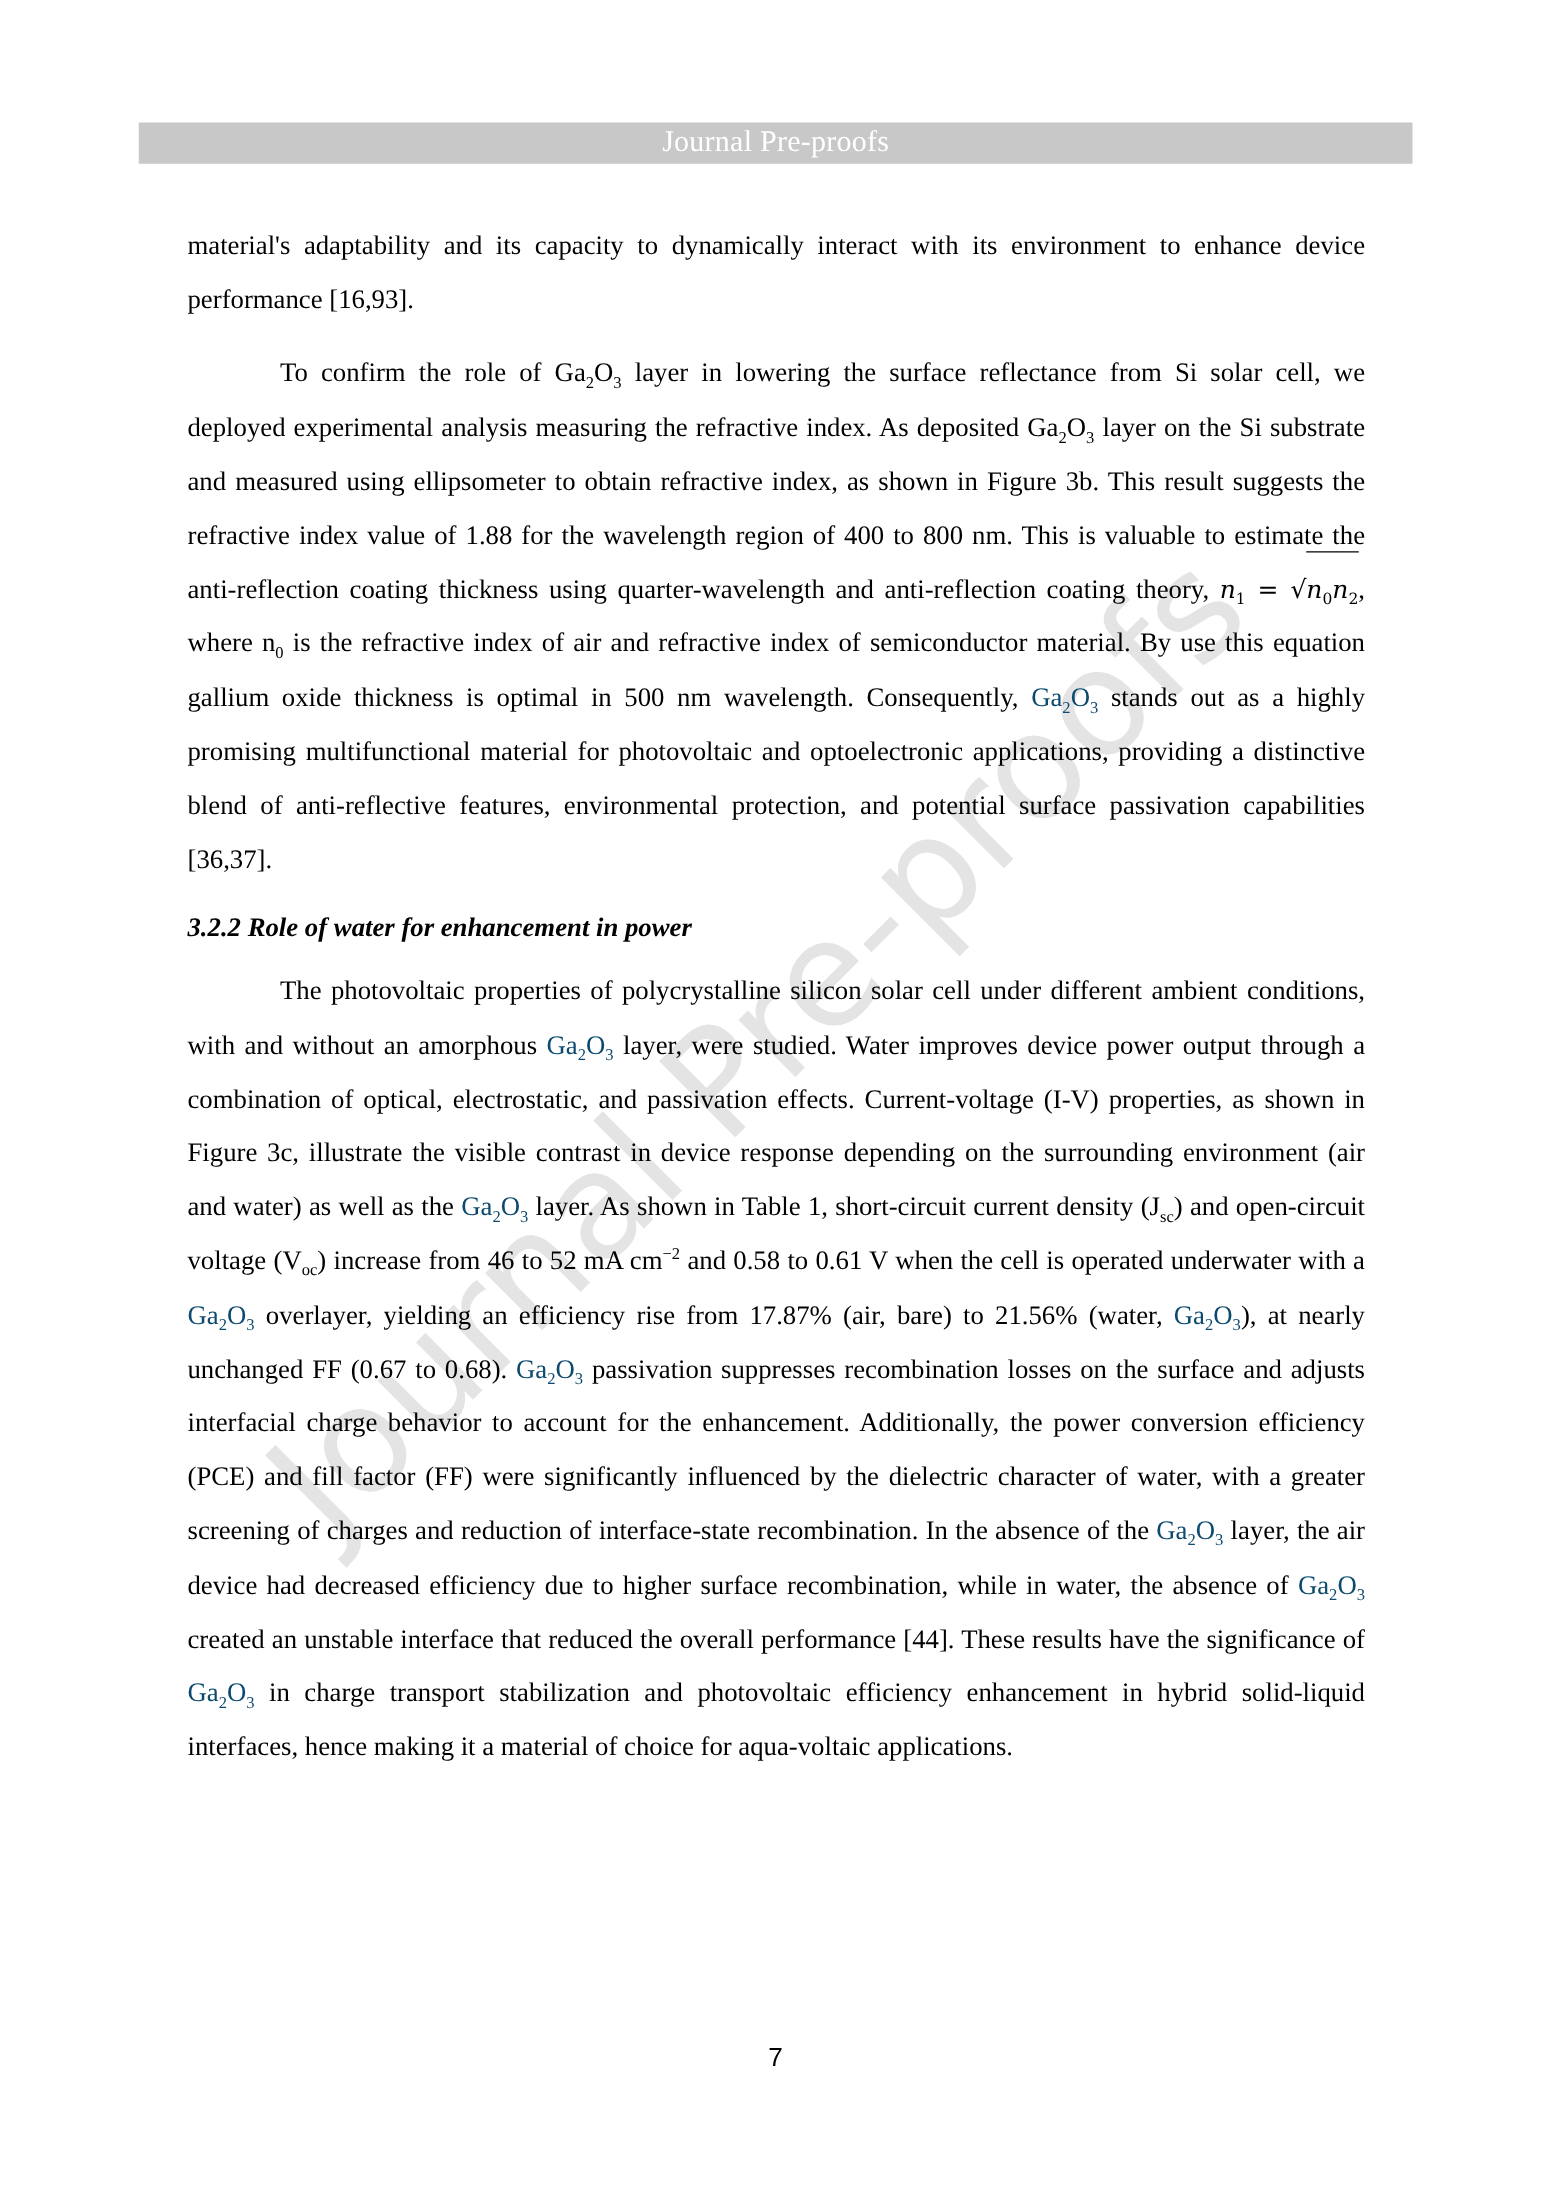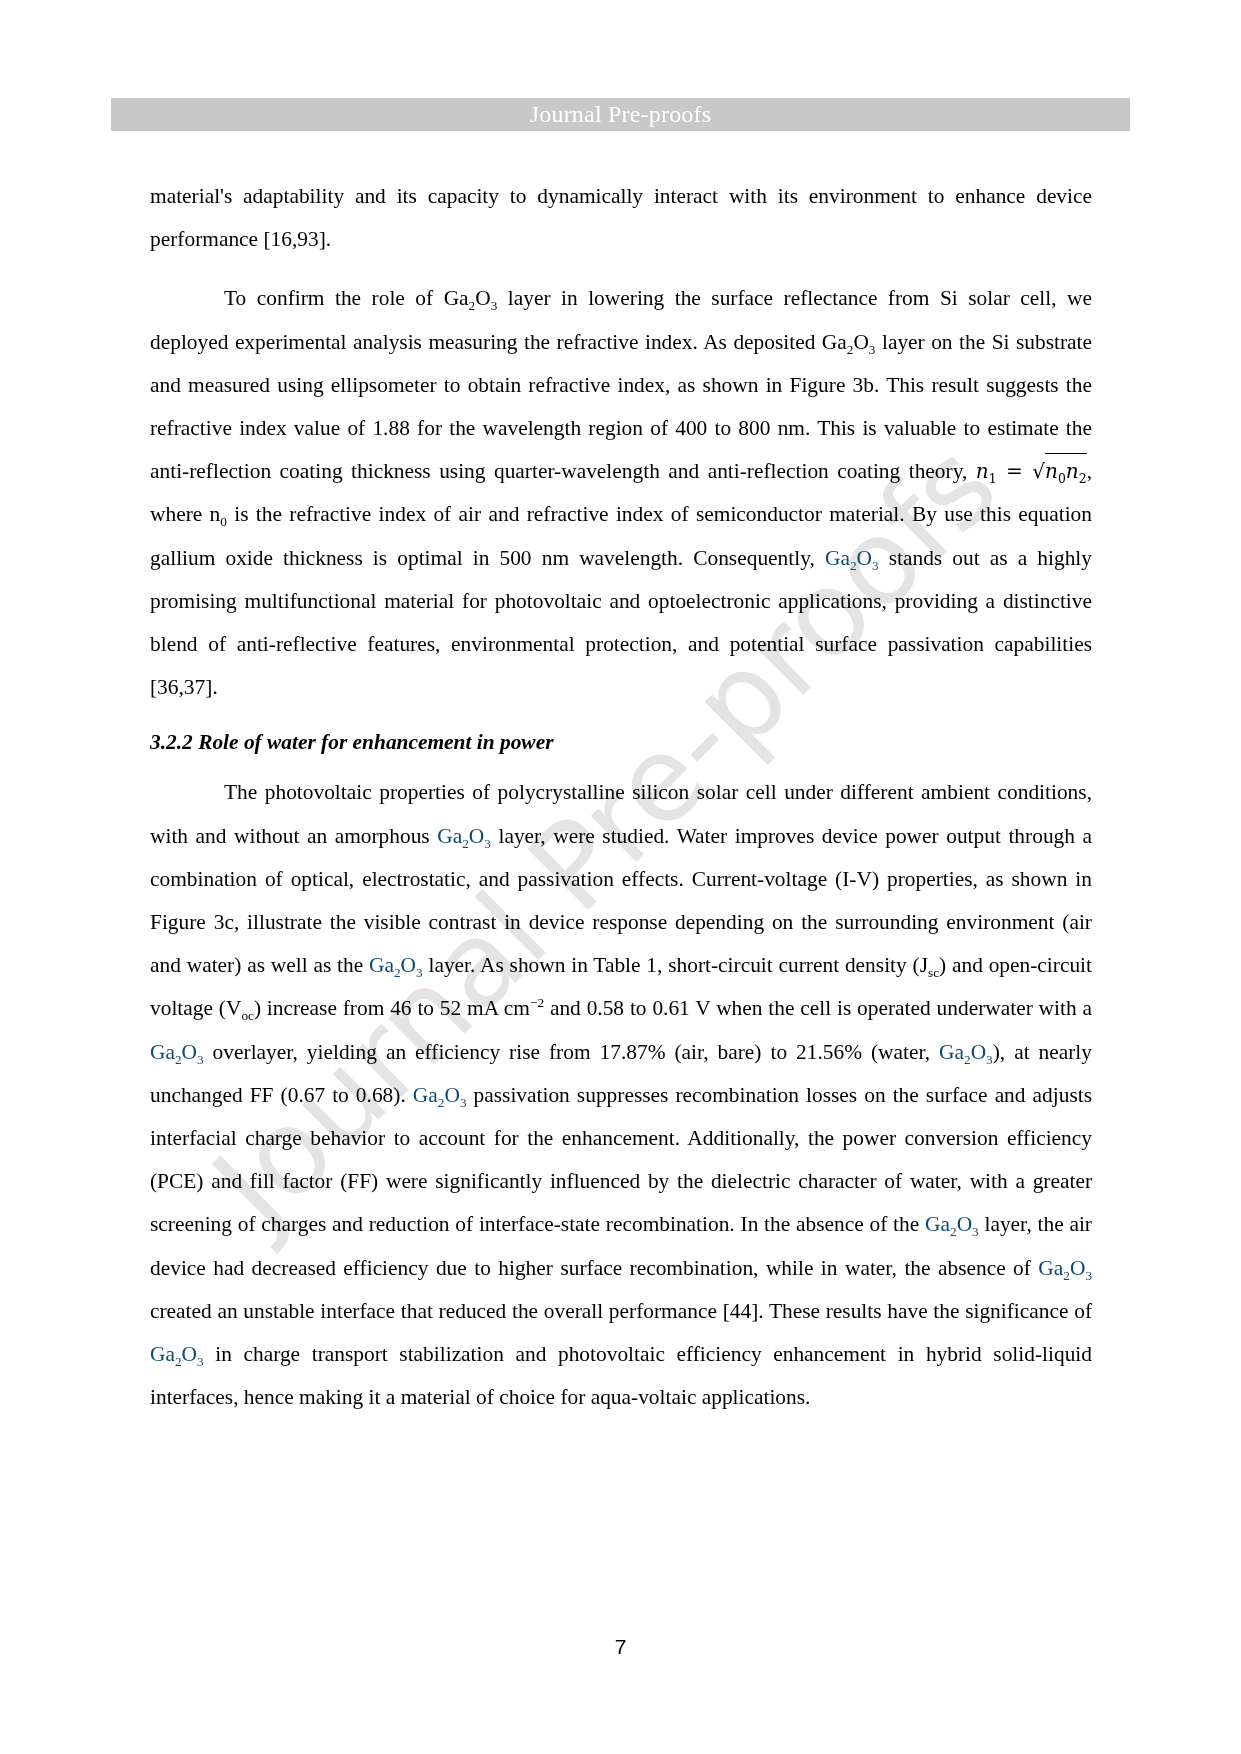--- a/index.html
+++ b/index.html
@@ -14,21 +14,21 @@
   .content { position: absolute; left: 150px; top: 175px; width: 942px; z-index: 1; }
   p { margin: 0; font-size: 21.4px; line-height: 43.2px; text-align: justify; }
   p.indent { text-indent: 74px; }
   .gap { height: 16px; }
   h3 { margin: 0; font-size: 21.4px; font-weight: bold; font-style: italic; line-height: 43px; height: 43px; }
   .chem { color: #0c4a6e; }
   sub, sup { font-size: 0.62em; line-height: 0; }
   .math { font-family: "DejaVu Serif", serif; font-style: italic; font-size: 20px; }
   .math sub { font-style: normal; }
   .sqrt { font-style: normal; }
-  .radicand { border-top: 1.5px solid #000; padding-top: 5px; }
+  .radicand { border-top: 1.5px solid #000; padding-top: 17px; }
   .page-number { position: absolute; left: 0; width: 1241px; top: 1635px; text-align: center;
                  font-family: "Liberation Sans", sans-serif; font-size: 21px; }
 </style>
 </head>
 <body>
 
 <div class="header-bar">
   <span class="header-title">Journal Pre-proofs</span>
 </div>
 

